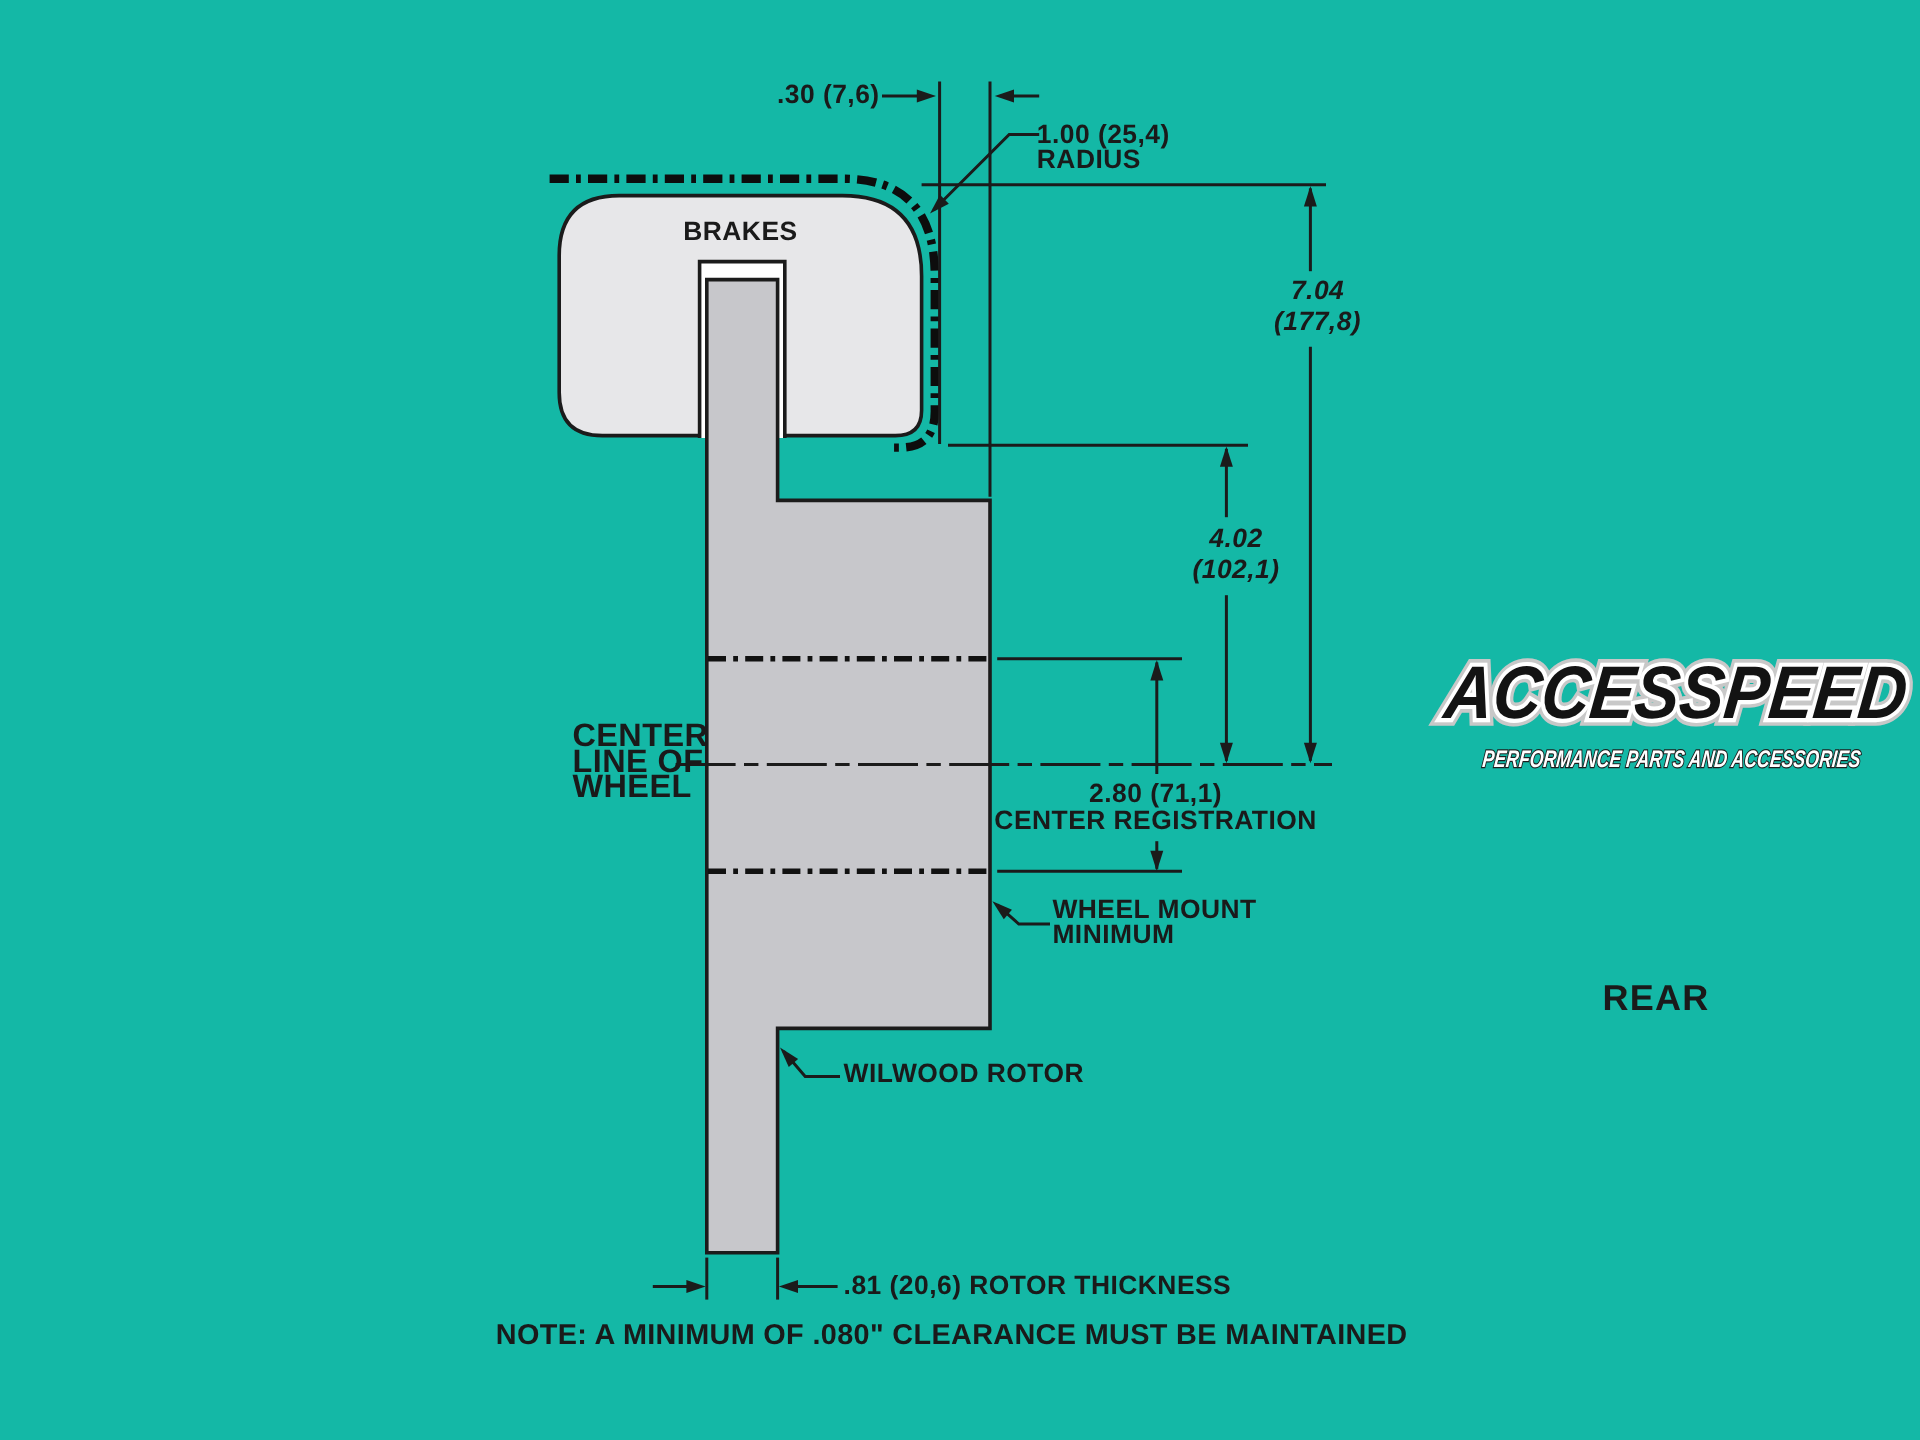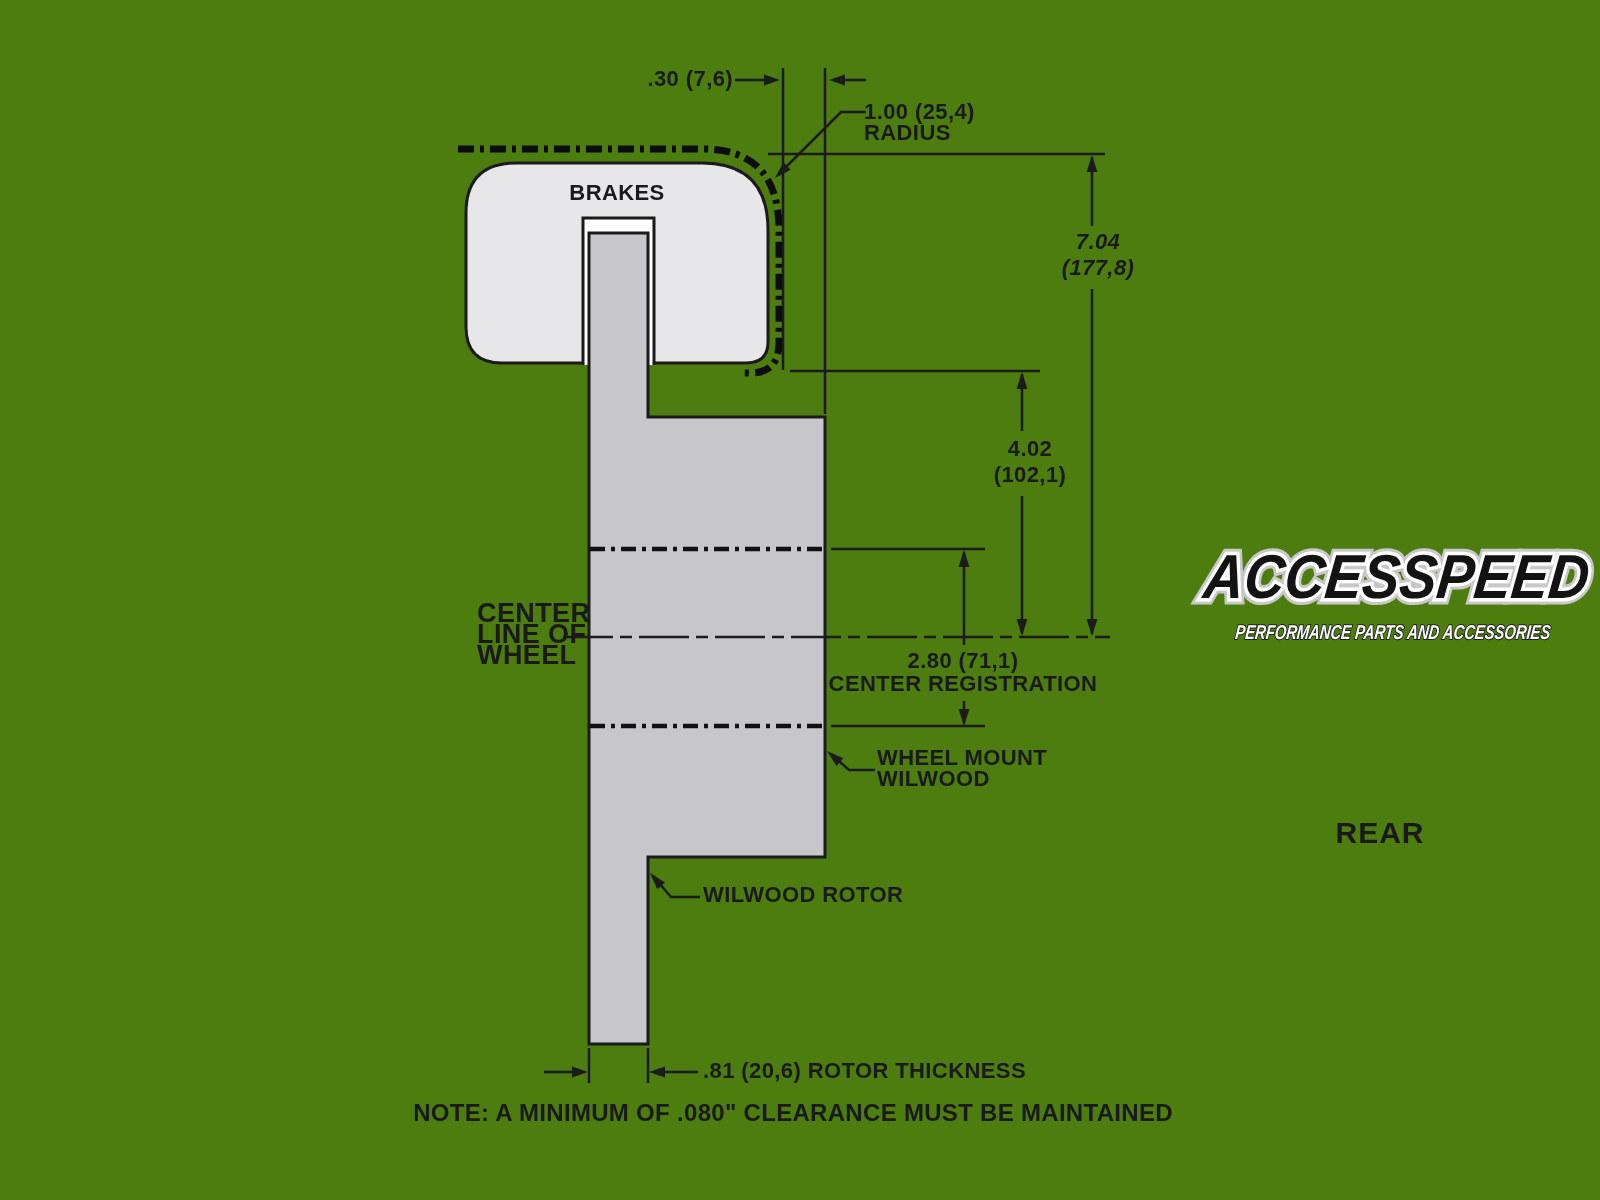--- a/index.html
+++ b/index.html
@@ -1,17 +1,17 @@
 <!DOCTYPE html>
 <html><head>
 <meta charset="utf-8">
 <style>
   html,body{margin:0;padding:0;background:#fff;}
   .stage{
-    position:relative;width:1600px;height:1200px;background:#4d7c0f;overflow:hidden;
+    position:relative;width:1600px;height:1200px;background:#14b8a6;overflow:hidden;
     font-family:"Liberation Sans",sans-serif;color:#1a1a1a;
   }
   .stage svg.geom{position:absolute;left:0;top:0;}
   .lbl{
     position:absolute;font-weight:bold;color:#1a1a1a;white-space:nowrap;
     font-size:22px;line-height:22px;letter-spacing:0.4px;
   }
   .lbl.center{transform:translateX(-50%);text-align:center;}
   .lbl.right{text-align:right;}
   .lbl .ln{display:block;}
@@ -94,37 +94,37 @@
     <span class="ln">RADIUS</span>
   </div>
 
   <div class="lbl center" style="left:617px;top:182px;">BRAKES</div>
 
   <div class="lbl center" style="left:1098px;top:229px;line-height:26px;font-style:italic;">
     <span class="ln">7.04</span>
     <span class="ln">(177,8)</span>
   </div>
 
-  <div class="lbl center" style="left:1030px;top:436px;line-height:26px;">
+  <div class="lbl center" style="left:1030px;top:436px;line-height:26px;font-style:italic;">
     <span class="ln">4.02</span>
     <span class="ln">(102,1)</span>
   </div>
 
   <div class="lbl small-lh" style="left:477px;top:603px;font-size:27px;">
     <span class="ln">CENTER</span>
     <span class="ln">LINE OF</span>
     <span class="ln">WHEEL</span>
   </div>
 
   <div class="lbl center" style="left:963px;top:650px;">2.80 (71,1)</div>
   <div class="lbl center" style="left:963px;top:673px;">CENTER REGISTRATION</div>
 
   <div class="lbl small-lh" style="left:877px;top:747px;">
     <span class="ln">WHEEL MOUNT</span>
-    <span class="ln">WILWOOD</span>
+    <span class="ln">MINIMUM</span>
   </div>
 
   <div class="lbl" style="left:703px;top:884px;">WILWOOD ROTOR</div>
 
   <div class="lbl" style="left:703px;top:1060px;">.81 (20,6) ROTOR THICKNESS</div>
 
   <div class="lbl center note" style="left:793px;top:1101px;">
     <span class="ln">NOTE: A MINIMUM OF .080" CLEARANCE MUST BE MAINTAINED</span>
   </div>
 

